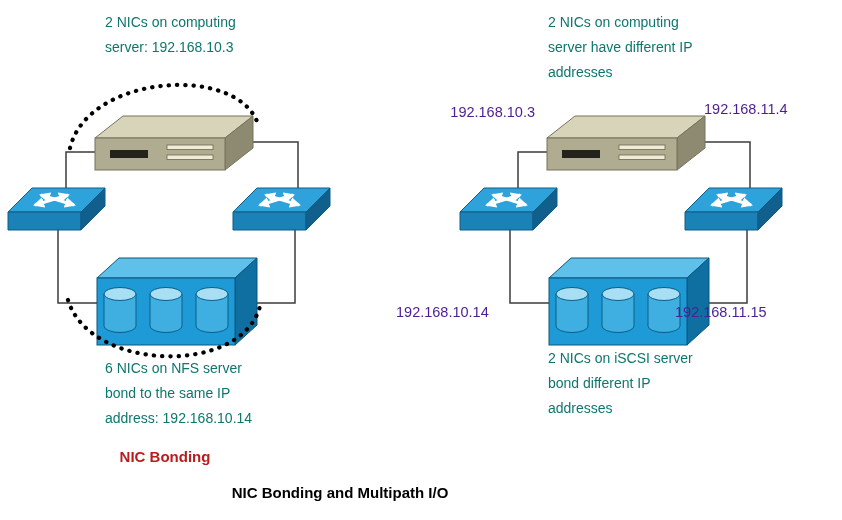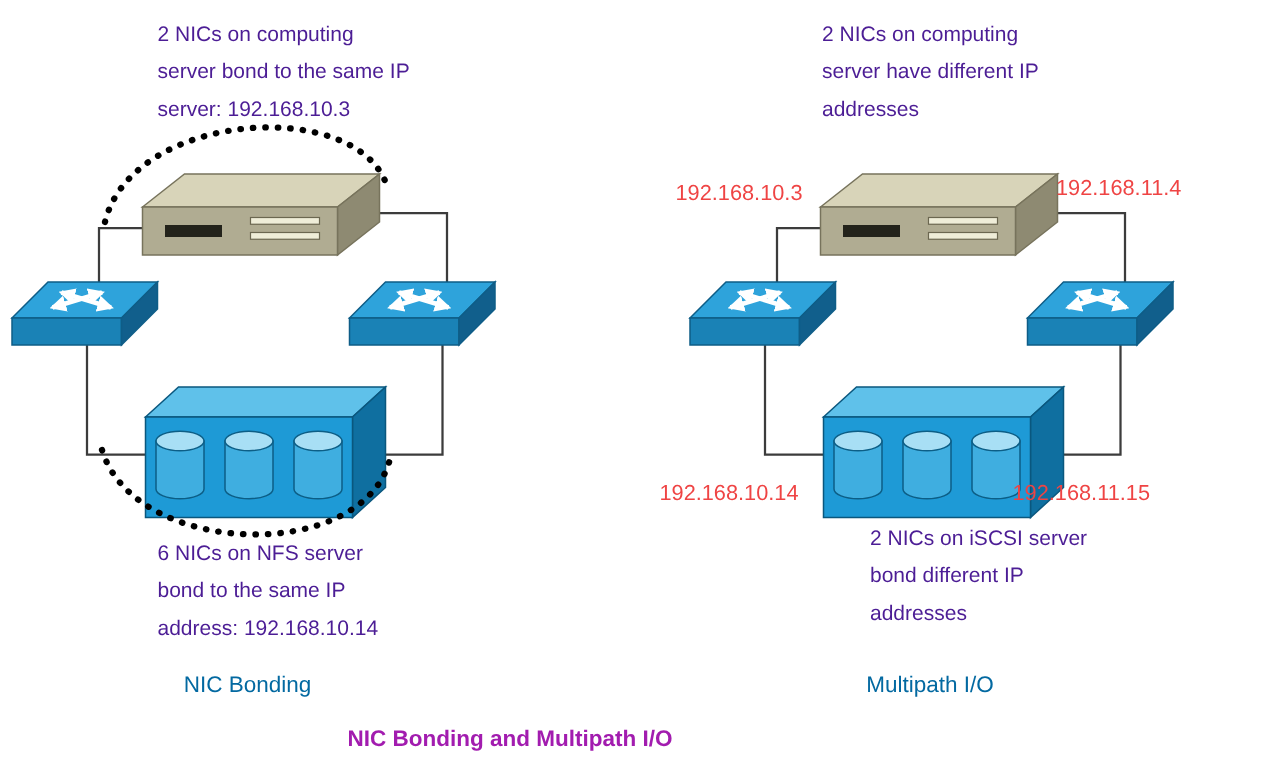--- a/index.html
+++ b/index.html
@@ -1,21 +1,21 @@
 <!DOCTYPE html>
 <html><head>
 <meta charset="utf-8">
 <style>
   html,body{margin:0;padding:0;background:#fff;font-family:"Liberation Sans",sans-serif;}
   .canvas{position:relative;width:842px;height:520px;background:#fff;overflow:hidden;}
   svg.gfx{position:absolute;left:0;top:0;}
-  .note{position:absolute;font-size:14px;line-height:25px;color:#4c1d95;white-space:nowrap;}
-  .ip{position:absolute;font-size:14.5px;color:#ef4444;white-space:nowrap;margin-top:17px;}
-  .seclabel{position:absolute;font-size:15px;font-weight:normal;color:#0369a1;text-align:center;width:160px;}
-  .caption{position:absolute;left:0;top:484px;width:680px;text-align:center;font-size:15px;font-weight:bold;color:#a21caf;}
+  .note{position:absolute;font-size:14px;line-height:25px;color:#0f766e;white-space:nowrap;}
+  .ip{position:absolute;font-size:14.5px;color:#4c1d95;white-space:nowrap;}
+  .seclabel{position:absolute;font-size:15px;font-weight:bold;color:#b91c1c;text-align:center;width:160px;}
+  .caption{position:absolute;left:0;top:484px;width:680px;text-align:center;font-size:15px;font-weight:bold;color:#000000;}
   .wire{fill:none;stroke:#3c3c3c;stroke-width:1.5;}
   .bond{fill:none;stroke:#000;stroke-width:4.2;stroke-linecap:round;stroke-dasharray:0.3 8;}
 </style>
 </head>
 <body>
 
 <div class="canvas">
 
   <svg class="gfx" width="842" height="520" viewBox="0 0 842 520">
     <defs>
@@ -74,46 +74,44 @@
     <use href="#switch-shape" transform="translate(460,188)"></use>
     <use href="#switch-shape" transform="translate(685,188)"></use>
     <use href="#storage-shape" transform="translate(549,278)"></use>
 
     <path class="bond" d="M 70 148 C 88 74, 238 64, 258 124"></path>
     <path class="bond" d="M 68 300 C 90 372, 242 376, 260 306"></path>
   </svg>
 
   <div class="note" style="left:105px;top:10px">
     <div>2 NICs on computing</div>
-    <div>server bond to the same IP</div>
     <div>server: 192.168.10.3</div>
   </div>
 
   <div class="note" style="left:105px;top:356px">
     <div>6 NICs on NFS server</div>
     <div>bond to the same IP</div>
     <div>address: 192.168.10.14</div>
   </div>
 
   <div class="seclabel" style="left:85px;top:448px">NIC Bonding</div>
 
   <div class="note" style="left:548px;top:10px">
     <div>2 NICs on computing</div>
     <div>server have different IP</div>
     <div>addresses</div>
   </div>
 
-  <div class="note" style="left:580px;top:346px">
+  <div class="note" style="left:548px;top:346px">
     <div>2 NICs on iSCSI server</div>
     <div>bond different IP</div>
     <div>addresses</div>
   </div>
 
   <div class="ip" style="left:437px;top:104px;width:98px;text-align:right">192.168.10.3</div>
   <div class="ip" style="left:704px;top:101px">192.168.11.4</div>
-  <div class="ip" style="left:435px;top:304px;width:102px;text-align:center">192.168.10.14</div>
+  <div class="ip" style="left:396px;top:304px;width:102px;text-align:left">192.168.10.14</div>
   <div class="ip" style="left:675px;top:304px">192.168.11.15</div>
 
-  <div class="seclabel" style="left:540px;top:448px">Multipath I/O</div>
 
   <div class="caption">NIC Bonding and Multipath I/O</div>
 
 </div>
 
 </body></html>

